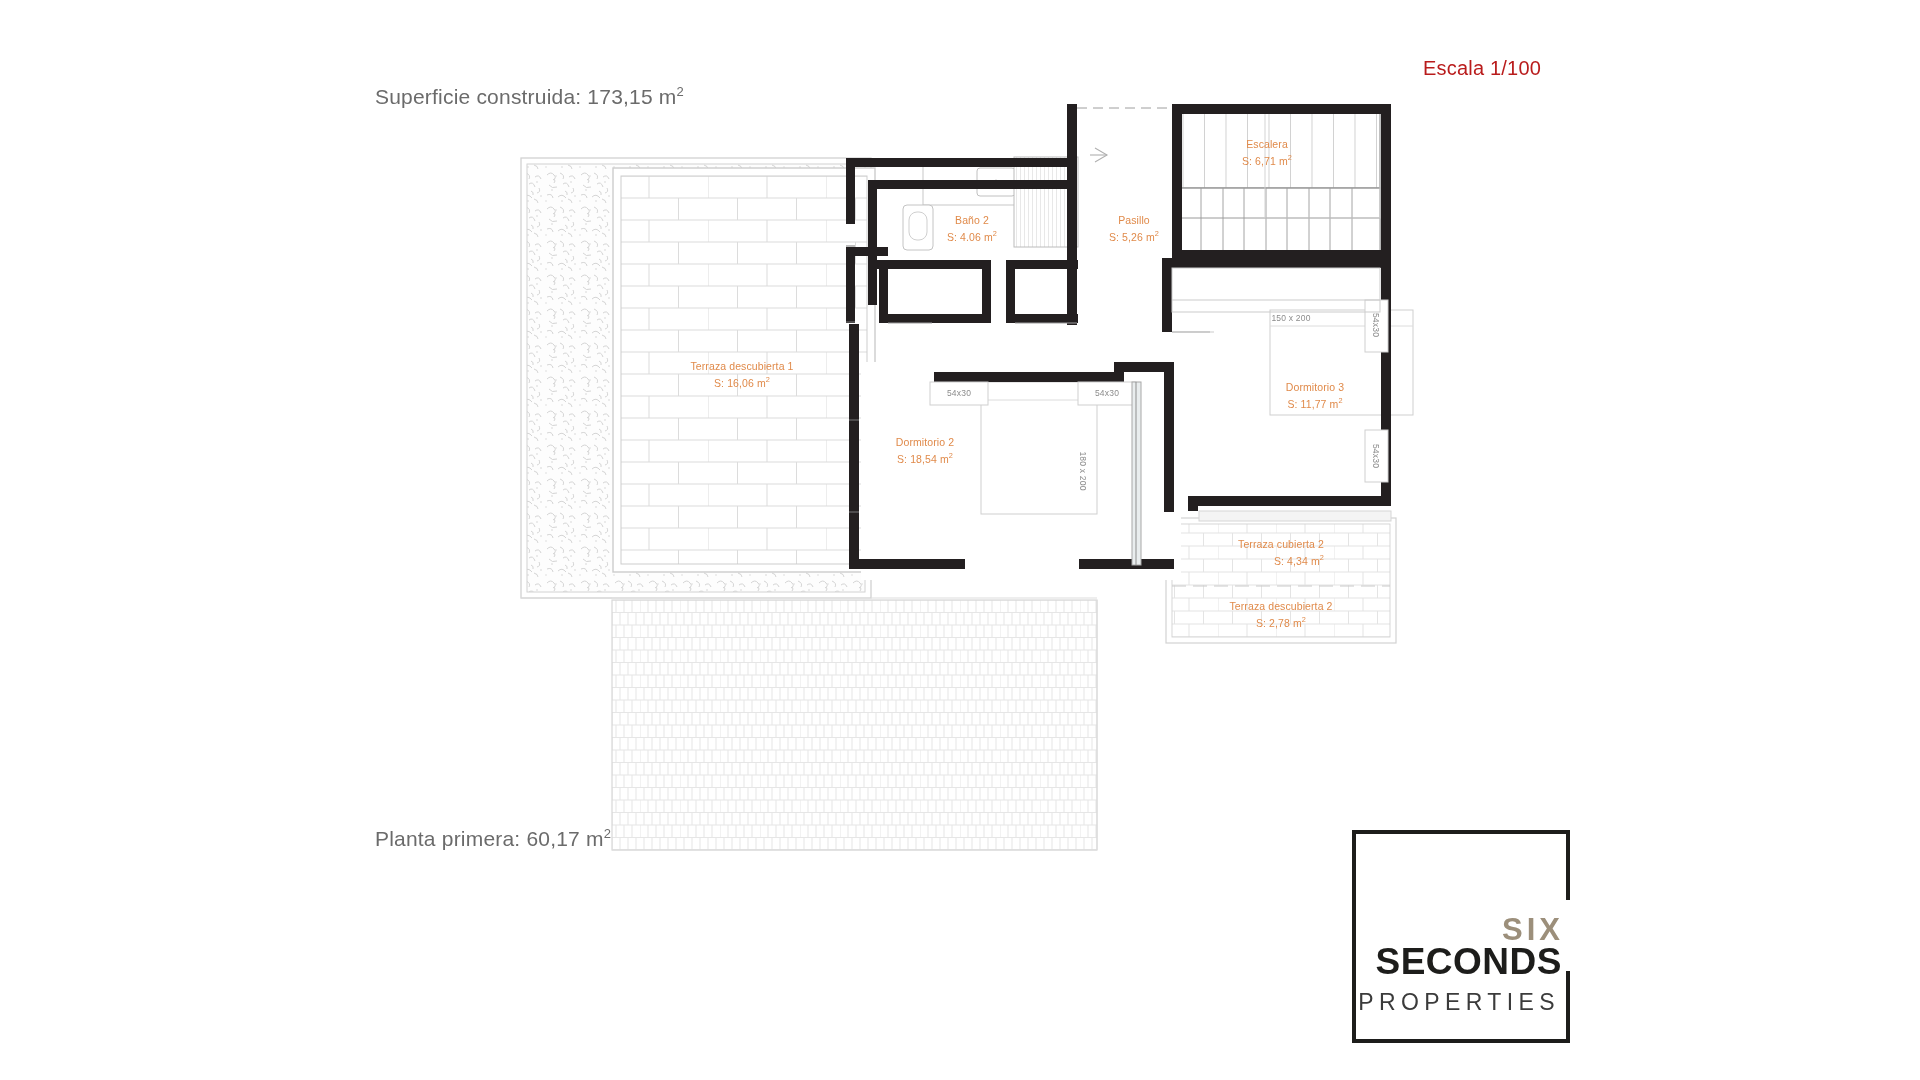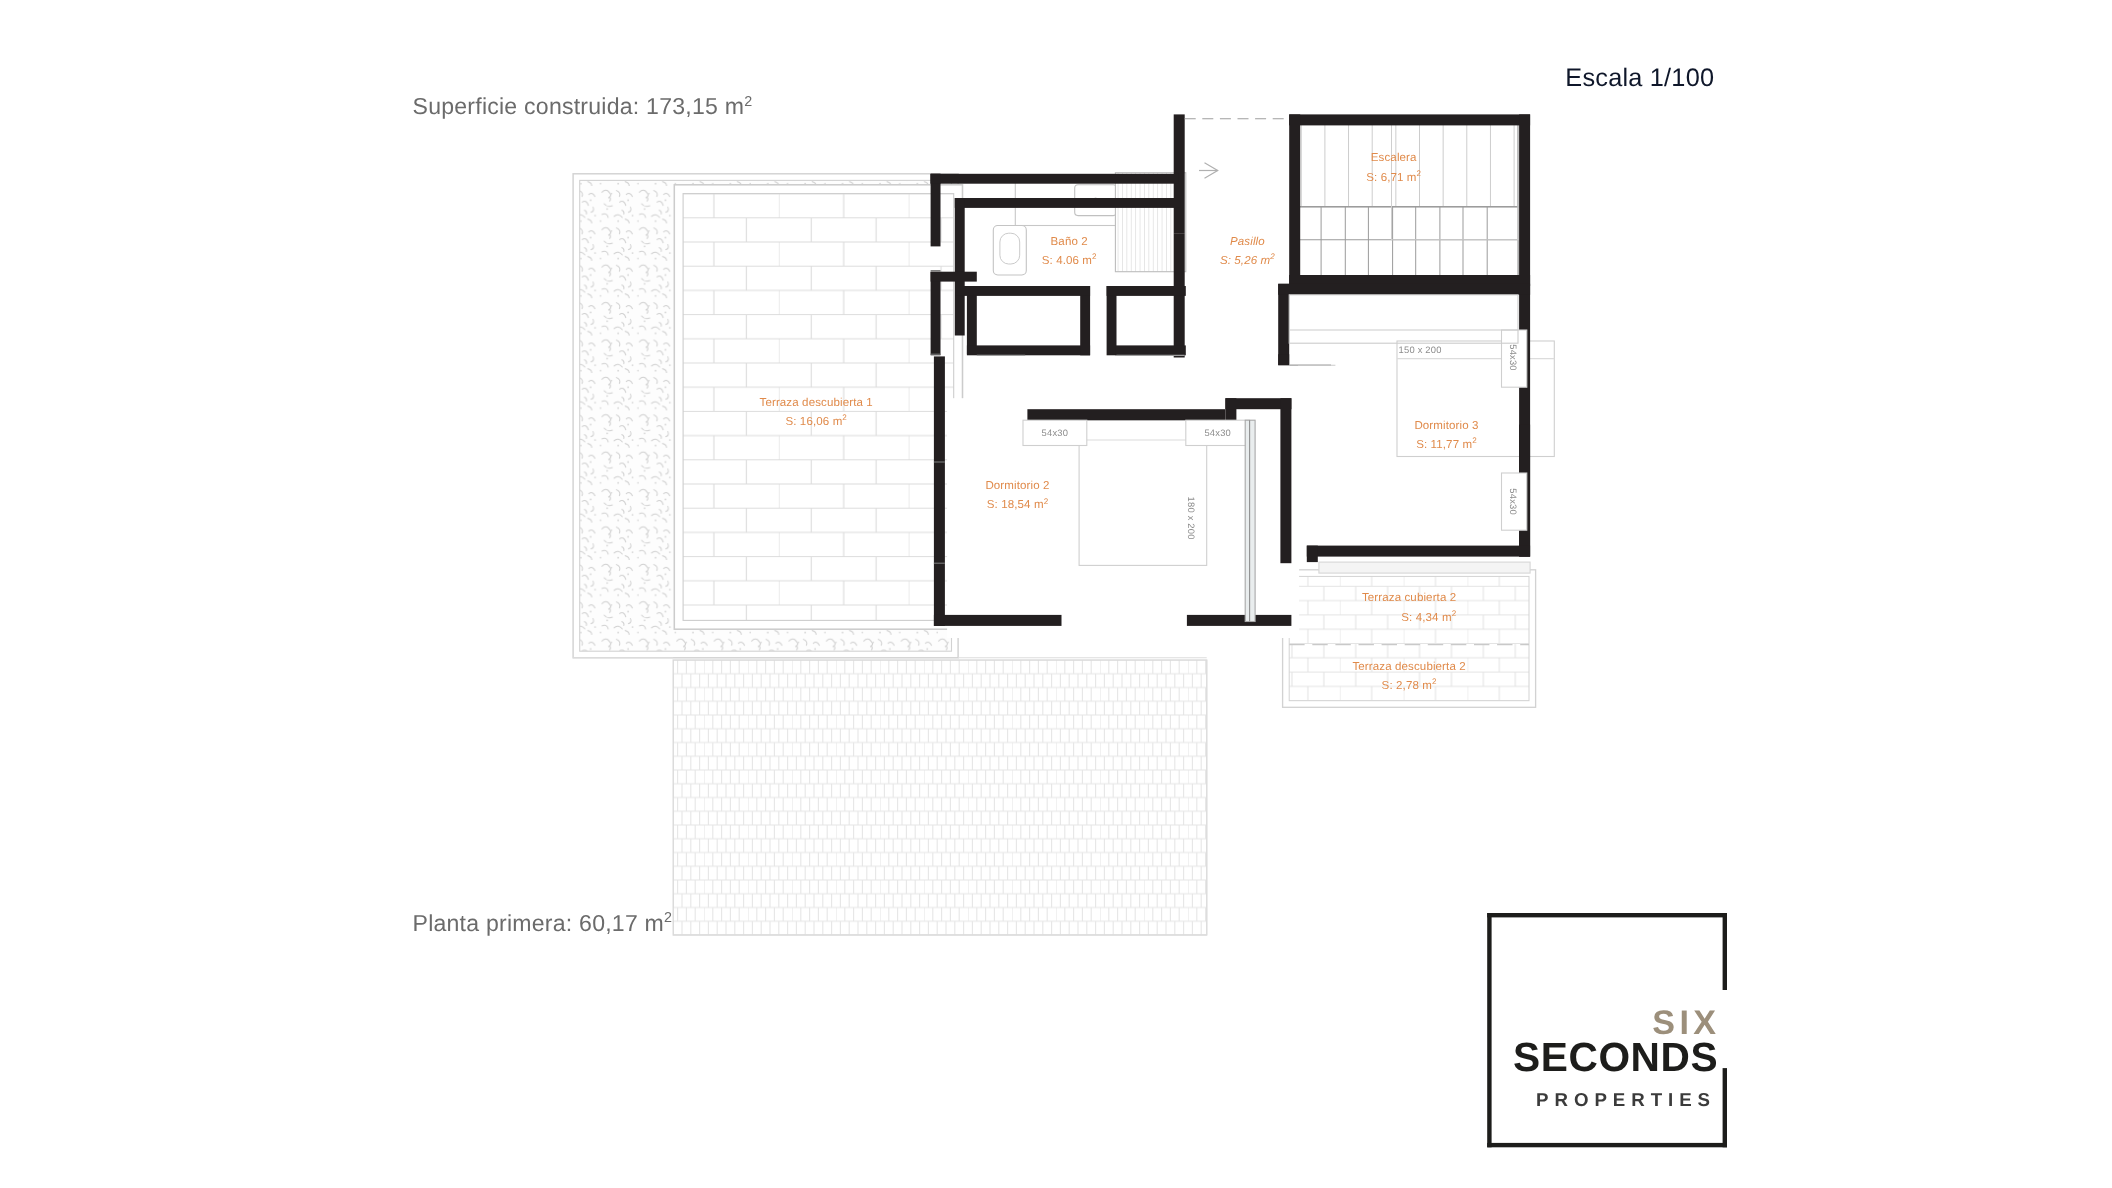--- a/index.html
+++ b/index.html
@@ -19,21 +19,21 @@
   
   .plan-note {
     position: absolute;
     color: #6b6b6b;
     font-size: 21px;
     letter-spacing: 0.2px;
     white-space: nowrap;
   }
   #built-area-note { left: 375px; top: 84px; text-align: right; }
   #floor-area-note { left: 375px; top: 826px; }
-  #scale-note      { left: 1423px; top: 57px; font-size: 23px; color: #0f172a; text-align: center; }
+  #scale-note      { left: 1423px; top: 57px; font-size: 20px; color: #b91c1c; text-align: center; }
   .sup { font-size: 0.62em; vertical-align: super; }
 
   
   #drawing {
     position: absolute;
     left: 0; top: 0;
     width: 1920px; height: 1080px;
   }
   #drawing svg { display: block; }
 
@@ -95,22 +95,22 @@
     color: #1d1d1b;
     font-size: 37px;
     font-weight: 700;
     letter-spacing: 0.5px;
     line-height: 1;
     margin-left: 24px;
   }
   #logo-properties {
     position: absolute; right: 10px; top: 161px;
     color: #3b3b3b;
-    font-size: 17px;
-    font-weight: 700;
+    font-size: 23px;
+    font-weight: 400;
     letter-spacing: 5.4px;
     line-height: 1;
   }
 </style>
 </head>
 <body>
 
 <div id="page">
 
   <div class="plan-note" id="built-area-note"><span>Superficie construida: 173,15 m</span><span class="sup">2</span></div>
@@ -355,21 +355,21 @@
       <path d="M612 850 H1097"></path>
     </g>
   </svg>
   </div>
 
   <div class="room-label" style="left:972px; top:229px;">
     <span class="rl-name">Baño 2</span>
     <span class="rl-area"><span>S: 4.06 m</span><span class="sup">2</span></span>
   </div>
 
-  <div class="room-label" style="left:1134px; top:229px;font-style:italic;">
+  <div class="room-label" style="left:1134px; top:229px;">
     <span class="rl-name">Pasillo</span>
     <span class="rl-area"><span>S: 5,26 m</span><span class="sup">2</span></span>
   </div>
 
   <div class="room-label" style="left:1267px; top:153px;">
     <span class="rl-name">Escalera</span>
     <span class="rl-area"><span>S: 6,71 m</span><span class="sup">2</span></span>
   </div>
 
   <div class="room-label" style="left:742px; top:375px;">

